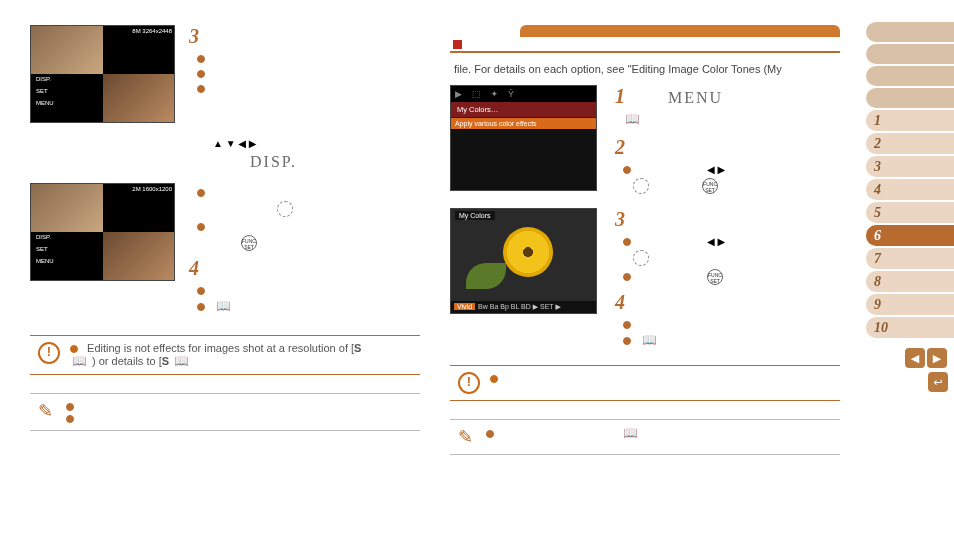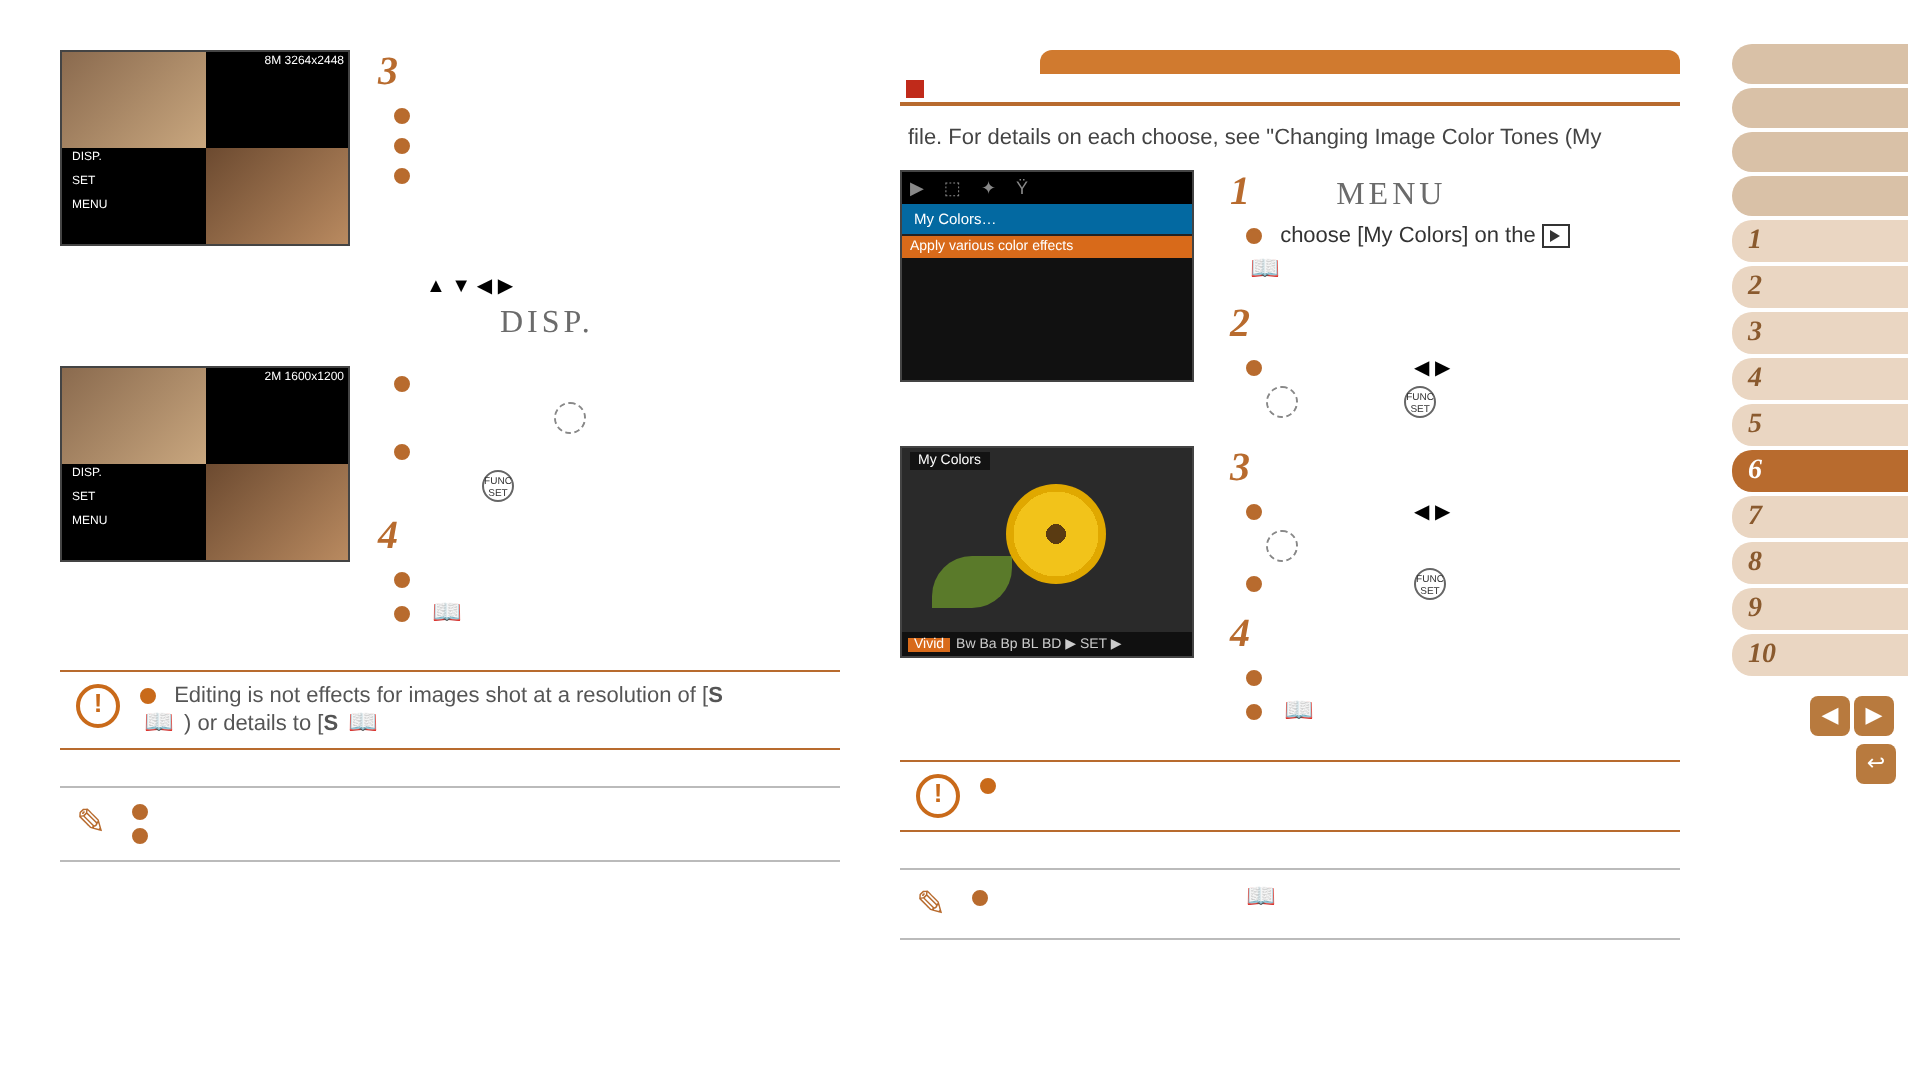--- a/index.html
+++ b/index.html
@@ -17,21 +17,21 @@
   .lcd{width:145px;background:#000;border:1px solid #444;display:inline-block;box-sizing:border-box;position:relative}
   .lcd .screen{background:#222;color:#ddd;font-size:7px}
   .lcd.crop{height:98px}
   .lcd.crop .screen{display:grid;grid-template-columns:1fr 1fr;grid-template-rows:1fr 1fr;height:100%}
   .photo-a{background:linear-gradient(135deg,#8a6a4e,#c9a77f);}
   .photo-b{background:linear-gradient(135deg,#6c4a30,#b98a60);}
   .blk{background:#000}
   .menu-lcd{width:145px;height:104px;background:#111;color:#ccc;font-size:7.5px;border:1px solid #444}
   .menu-lcd .tabs{background:#000;padding:3px 4px;display:flex;gap:10px;color:#888;font-size:9px}
   .menu-lcd .row{padding:3px 6px;border-bottom:1px solid #222;white-space:nowrap;overflow:hidden}
-  .menu-lcd .row.sel{background:#0369a1;color:#fff}
+  .menu-lcd .row.sel{background:#7f1d1d;color:#fff}
   .menu-lcd .caption{background:#d86a1a;color:#fff;padding:2px 4px;font-size:7px}
   .flower-lcd{width:145px;height:104px;background:#2a2a2a;border:1px solid #444;position:relative;overflow:hidden}
   .flower{position:absolute;top:18px;left:52px;width:50px;height:50px;border-radius:50%;background:radial-gradient(circle at 50% 50%,#5a3b12 0 14%,#f2c31a 14% 60%,#e0a800 60% 100%)}
   .flower-lcd .leaf{position:absolute;top:54px;left:15px;width:40px;height:26px;background:#5a7a2a;border-radius:20px 0 20px 0}
   .flower-lcd .top{position:absolute;top:2px;left:4px;background:rgba(0,0,0,.55);color:#fff;padding:1px 4px;font-size:7px}
   .flower-lcd .bot{position:absolute;bottom:0;left:0;right:0;background:rgba(0,0,0,.6);color:#ccc;padding:2px 3px;font-size:7px}
   .callout{border-top:1px solid #b86b2e;border-bottom:1px solid #b86b2e;padding:6px 8px;margin-top:18px;display:flex;gap:10px;font-size:11px;color:#555}
   .callout.note{border-color:#bbb}
   .exclaim{width:18px;height:18px;border:2px solid #c96a1a;border-radius:50%;color:#c96a1a;font-weight:bold;text-align:center;line-height:16px;font-size:13px;flex:0 0 18px}
   .pencil{color:#b86b2e;font-size:18px;flex:0 0 18px}
@@ -140,38 +140,37 @@
         <div><span class="bullet filled" style="border-color:#b86b2e;background:#b86b2e"></span></div>
       </div>
     </div>
   </div>
 
   <div class="col-right">
     <div class="sect-tab"></div>
     <div class="sect-under">
         <span class="sq"></span>
       </div>
-    <div style="margin:10px 0 10px 4px;color:#444">file. For details on each choose, see "Changing Image Color Tones (My</div>
+    <div style="margin:10px 0 10px 4px;color:#444">file. For details on each option, see "Editing Image Color Tones (My</div>
 
     <div style="display:flex;gap:18px;align-items:flex-start">
       <div class="menu-lcd">
         <div class="tabs">
             <span>▶</span>
             <span>⬚</span>
             <span>✦</span>
             <span>Ÿ</span>
           </div>
         <div class="row sel">My Colors…</div>
         <div class="caption">Apply various color effects</div>
       </div>
       <div style="flex:1">
         <div><span class="step-num">1</span>
              <span class="step-label" style="margin-left:40px">MENU</span></div>
         <div class="dot-list">
-          <div><span class="bullet filled"></span> <span>choose [My Colors] on the </span><span class="play-icon"></span></div>
           <div><span class="book">📖</span></div>
         </div>
         <div style="margin-top:10px"><span class="step-num">2</span></div>
         <div class="dot-list">
           <div><span class="bullet filled"></span><span style="margin-left:70px" class="arrow">◀  ▶</span></div>
           <div><span class="ctrl-ring" style="margin-left:10px"></span>
                <span class="func-btn" style="margin-left:50px">FUNC SET</span></div>
         </div>
       </div>
     </div>

